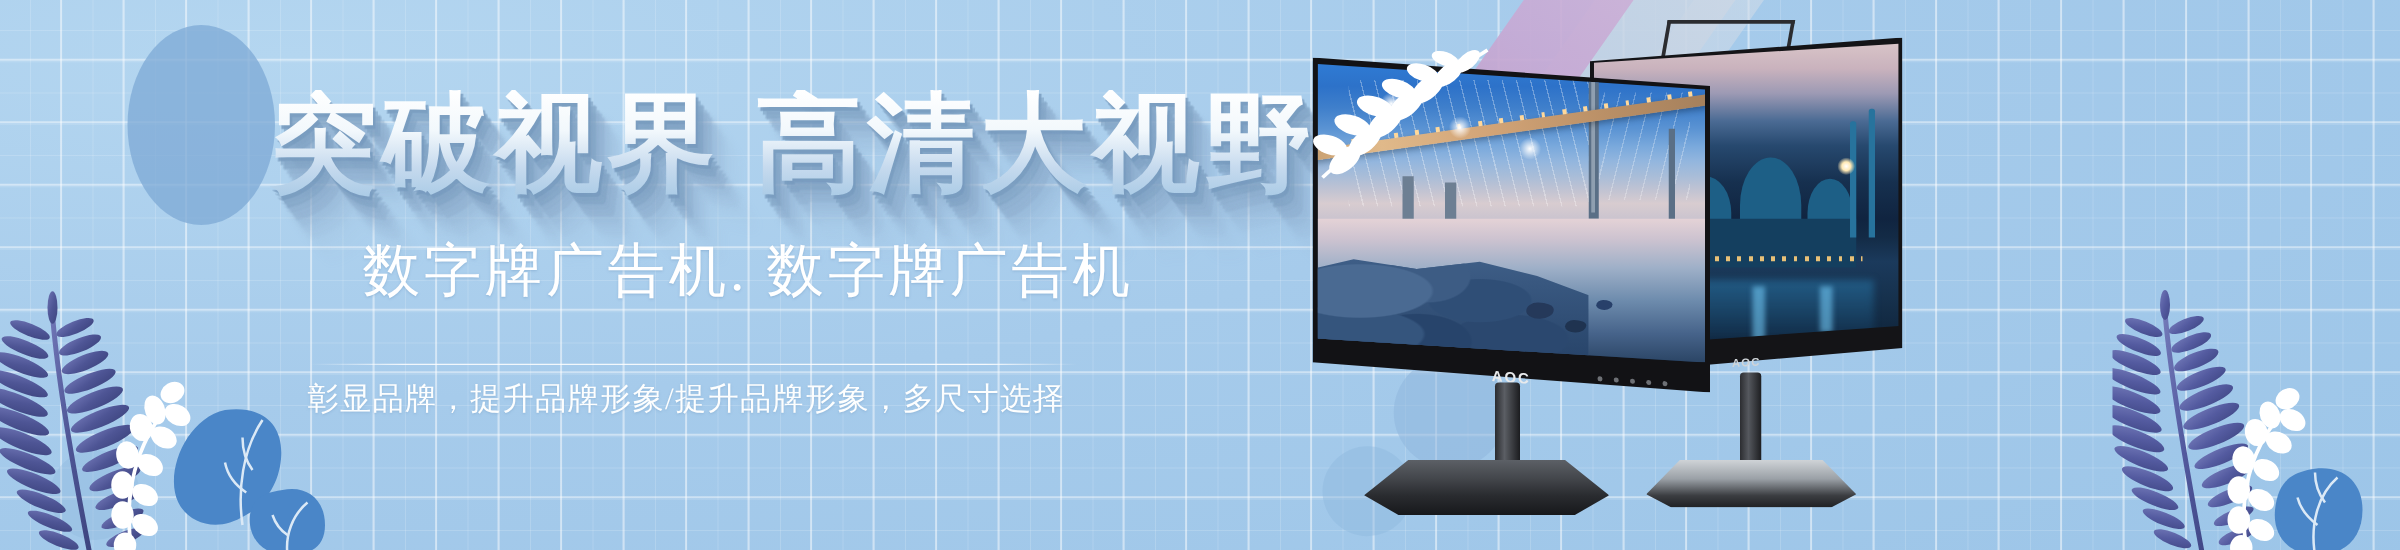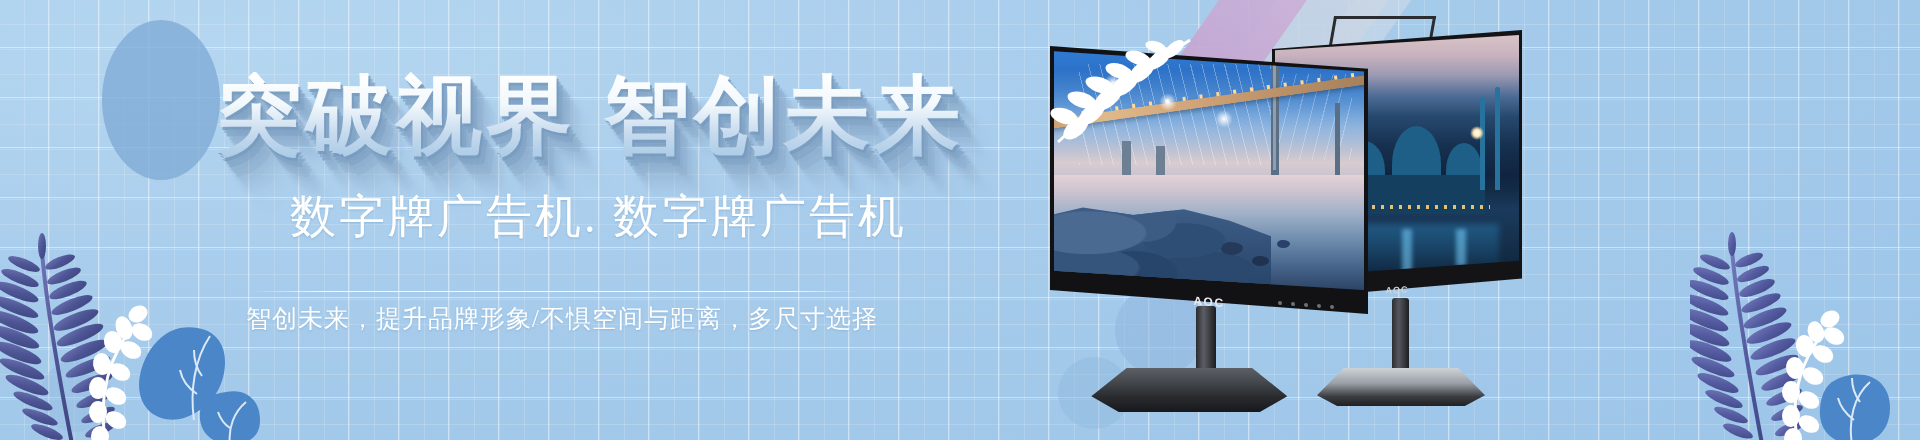--- a/index.html
+++ b/index.html
@@ -291,24 +291,24 @@
   <div class="stripe stripe-grey2"></div>
   <div class="stripe stripe-grey"></div>
   <div class="stripe stripe-pink"></div>
 
   <div class="circle circle-main"></div>
   <div class="circle circle-r1"></div>
   <div class="circle circle-r2"></div>
   <div class="circle circle-l1"></div>
 
   <div class="text-block">
-    <div class="headline">突破视界 智创未来</div>
+    <div class="headline">突破视界 高清大视野</div>
     <div class="subhead">数字牌广告机. 数字牌广告机</div>
     <div class="divider"></div>
-    <div class="tagline">智创未来，提升品牌形象/不惧空间与距离，多尺寸选择</div>
+    <div class="tagline">彰显品牌，提升品牌形象/提升品牌形象，多尺寸选择</div>
   </div>
 
   <div class="monitors">
 
     <div class="mon-back">
       <div class="stand-arm"></div>
       <div class="panel"></div>
       <div class="screen">
         <div class="mq mq-d1"></div>
         <div class="mq mq-d2"></div>

